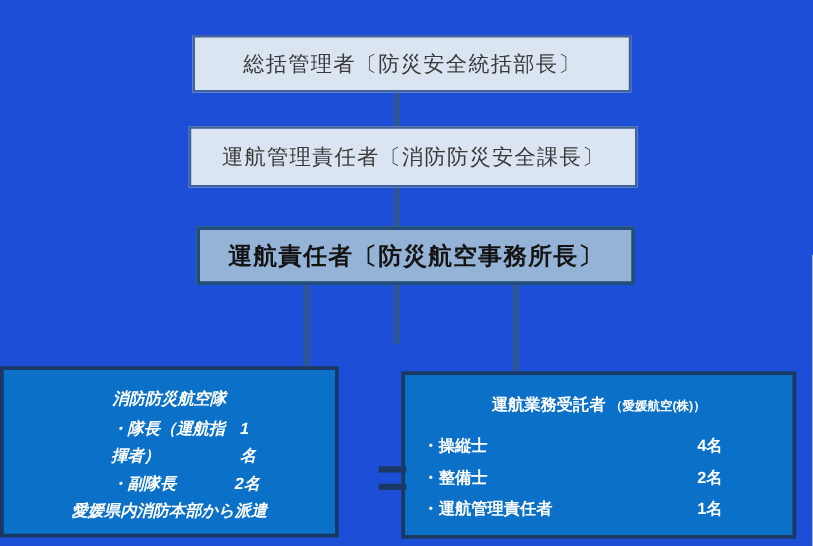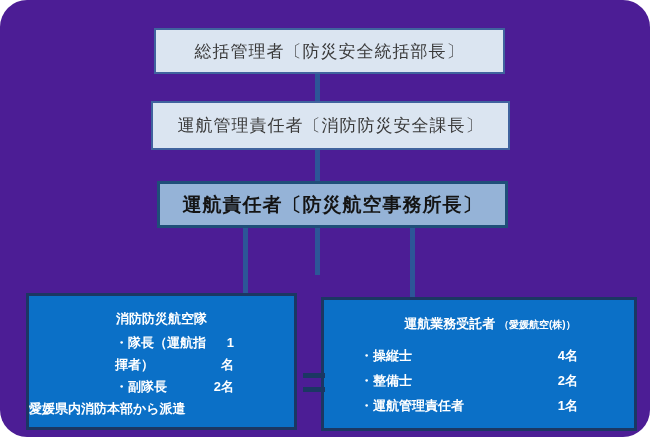--- a/index.html
+++ b/index.html
@@ -1,18 +1,18 @@
 <!DOCTYPE html>
 <html><head>
 <meta charset="utf-8">
 <style>
   html,body { margin:0; padding:0; background:#ffffff; }
   .canvas {
-    position:relative; width:650px; height:437px; background:#4c1d95;
-    font-family:"Liberation Sans","DejaVu Sans",sans-serif; overflow:hidden;border-radius:27px;
+    position:relative; width:650px; height:437px; background:#1d4ed8;
+    font-family:"Liberation Sans","DejaVu Sans",sans-serif; overflow:hidden;
   }
   .vline { position:absolute; width:5px; background:#2c5697; }
   .hbar  { position:absolute; height:5px; background:#1b3763; z-index:3; }
   .box   { position:absolute; box-sizing:border-box; display:flex; align-items:center; justify-content:center; }
   .lightbox {
     background:#dbe5f1; border:2px solid #40639e;
     font-size:17px; color:#3a3a3a; letter-spacing:1px;
   }
   .midbox {
     background:#95b3d7; border:3px solid #1f4e79;
@@ -20,25 +20,25 @@
   }
   .darkbox {
     position:absolute; box-sizing:border-box;
     background:#0b70c7; border:3px solid #1b3763;
     color:#ffffff; font-weight:bold; font-size:13px; z-index:2;
   }
   .darkbox .title { text-align:center; line-height:20px; }
   .unit-left  { padding-top:13px; }
   .unit-left  .rows { padding:3px 60px 0 86px; }
   .unit-left  .row  { display:flex; line-height:22px; }
-  .unit-left  .footer { text-align:left; line-height:20px; margin-top:1px; }
-  .unit-right { padding-top:14px;padding-left:22px; }
+  .unit-left  .footer { text-align:center; line-height:20px; margin-top:1px; }
+  .unit-right { padding-top:14px; }
   .unit-right .rows { padding:8px 56px 0 14px; }
   .unit-right .row  { display:flex; line-height:25px; }
-  .count { margin-left:auto;text-align:right; }
+  .count { margin-left:auto; }
   .title-note { font-size:10px; font-weight:bold; }
 </style>
 </head>
 <body>
 
 <div class="canvas">
 
   <div class="vline" style="left:315px; top:73px;  height:29px;"></div>
   <div class="vline" style="left:315px; top:149px; height:33px;"></div>
   <div class="vline" style="left:243px; top:227px; height:67px;"></div>
@@ -52,21 +52,21 @@
   </div>
 
   <div class="box lightbox" style="left:151px; top:101px; width:359px; height:49px;">
     <span>運航管理責任者〔消防防災安全課長〕</span>
   </div>
 
   <div class="box midbox" style="left:157px; top:181px; width:351px; height:47px;">
     <span>運航責任者〔防災航空事務所長〕</span>
   </div>
 
-  <div class="darkbox unit-left" style="left:26px; top:293px; width:271px; height:137px;">
+  <div class="darkbox unit-left" style="left:0; top:293px; width:271px; height:137px;font-style:italic;">
     <div class="title">消防防災航空隊</div>
     <div class="rows">
       <div class="row">
         <span>・隊長（運航指揮者）</span>
         <span class="count">1名</span>
       </div>
       <div class="row">
         <span>・副隊長</span>
         <span class="count">2名</span>
       </div>

